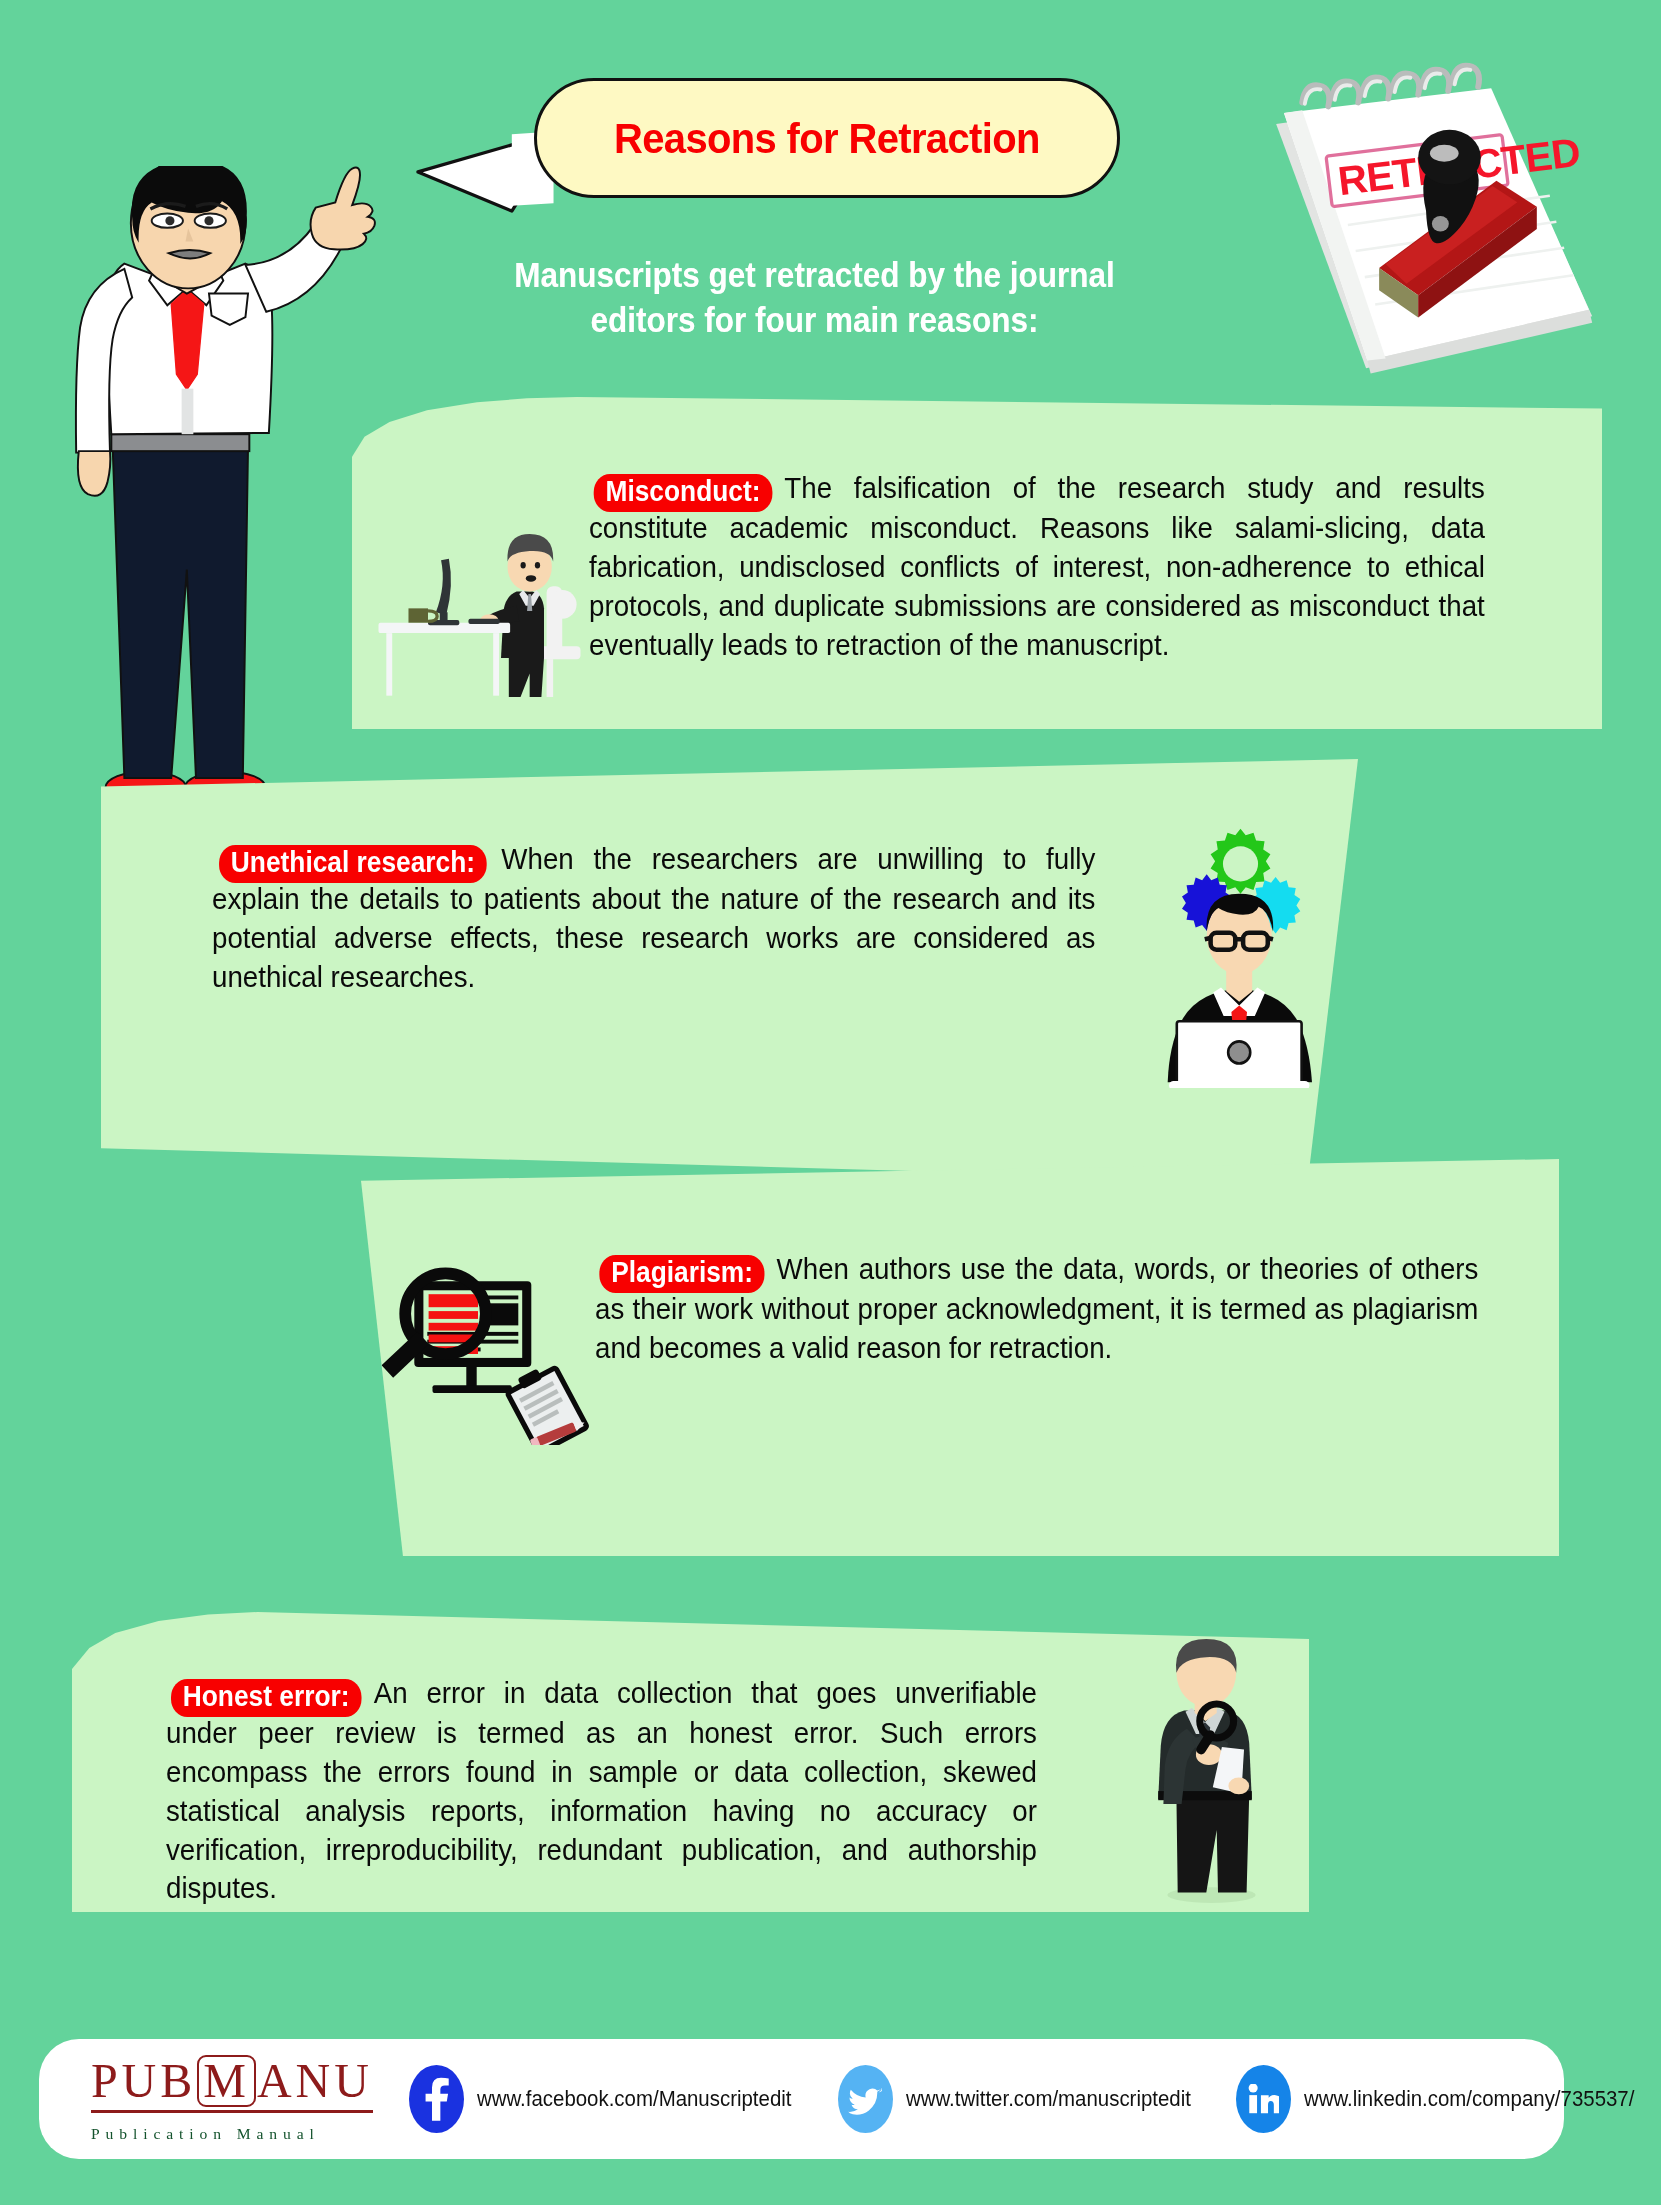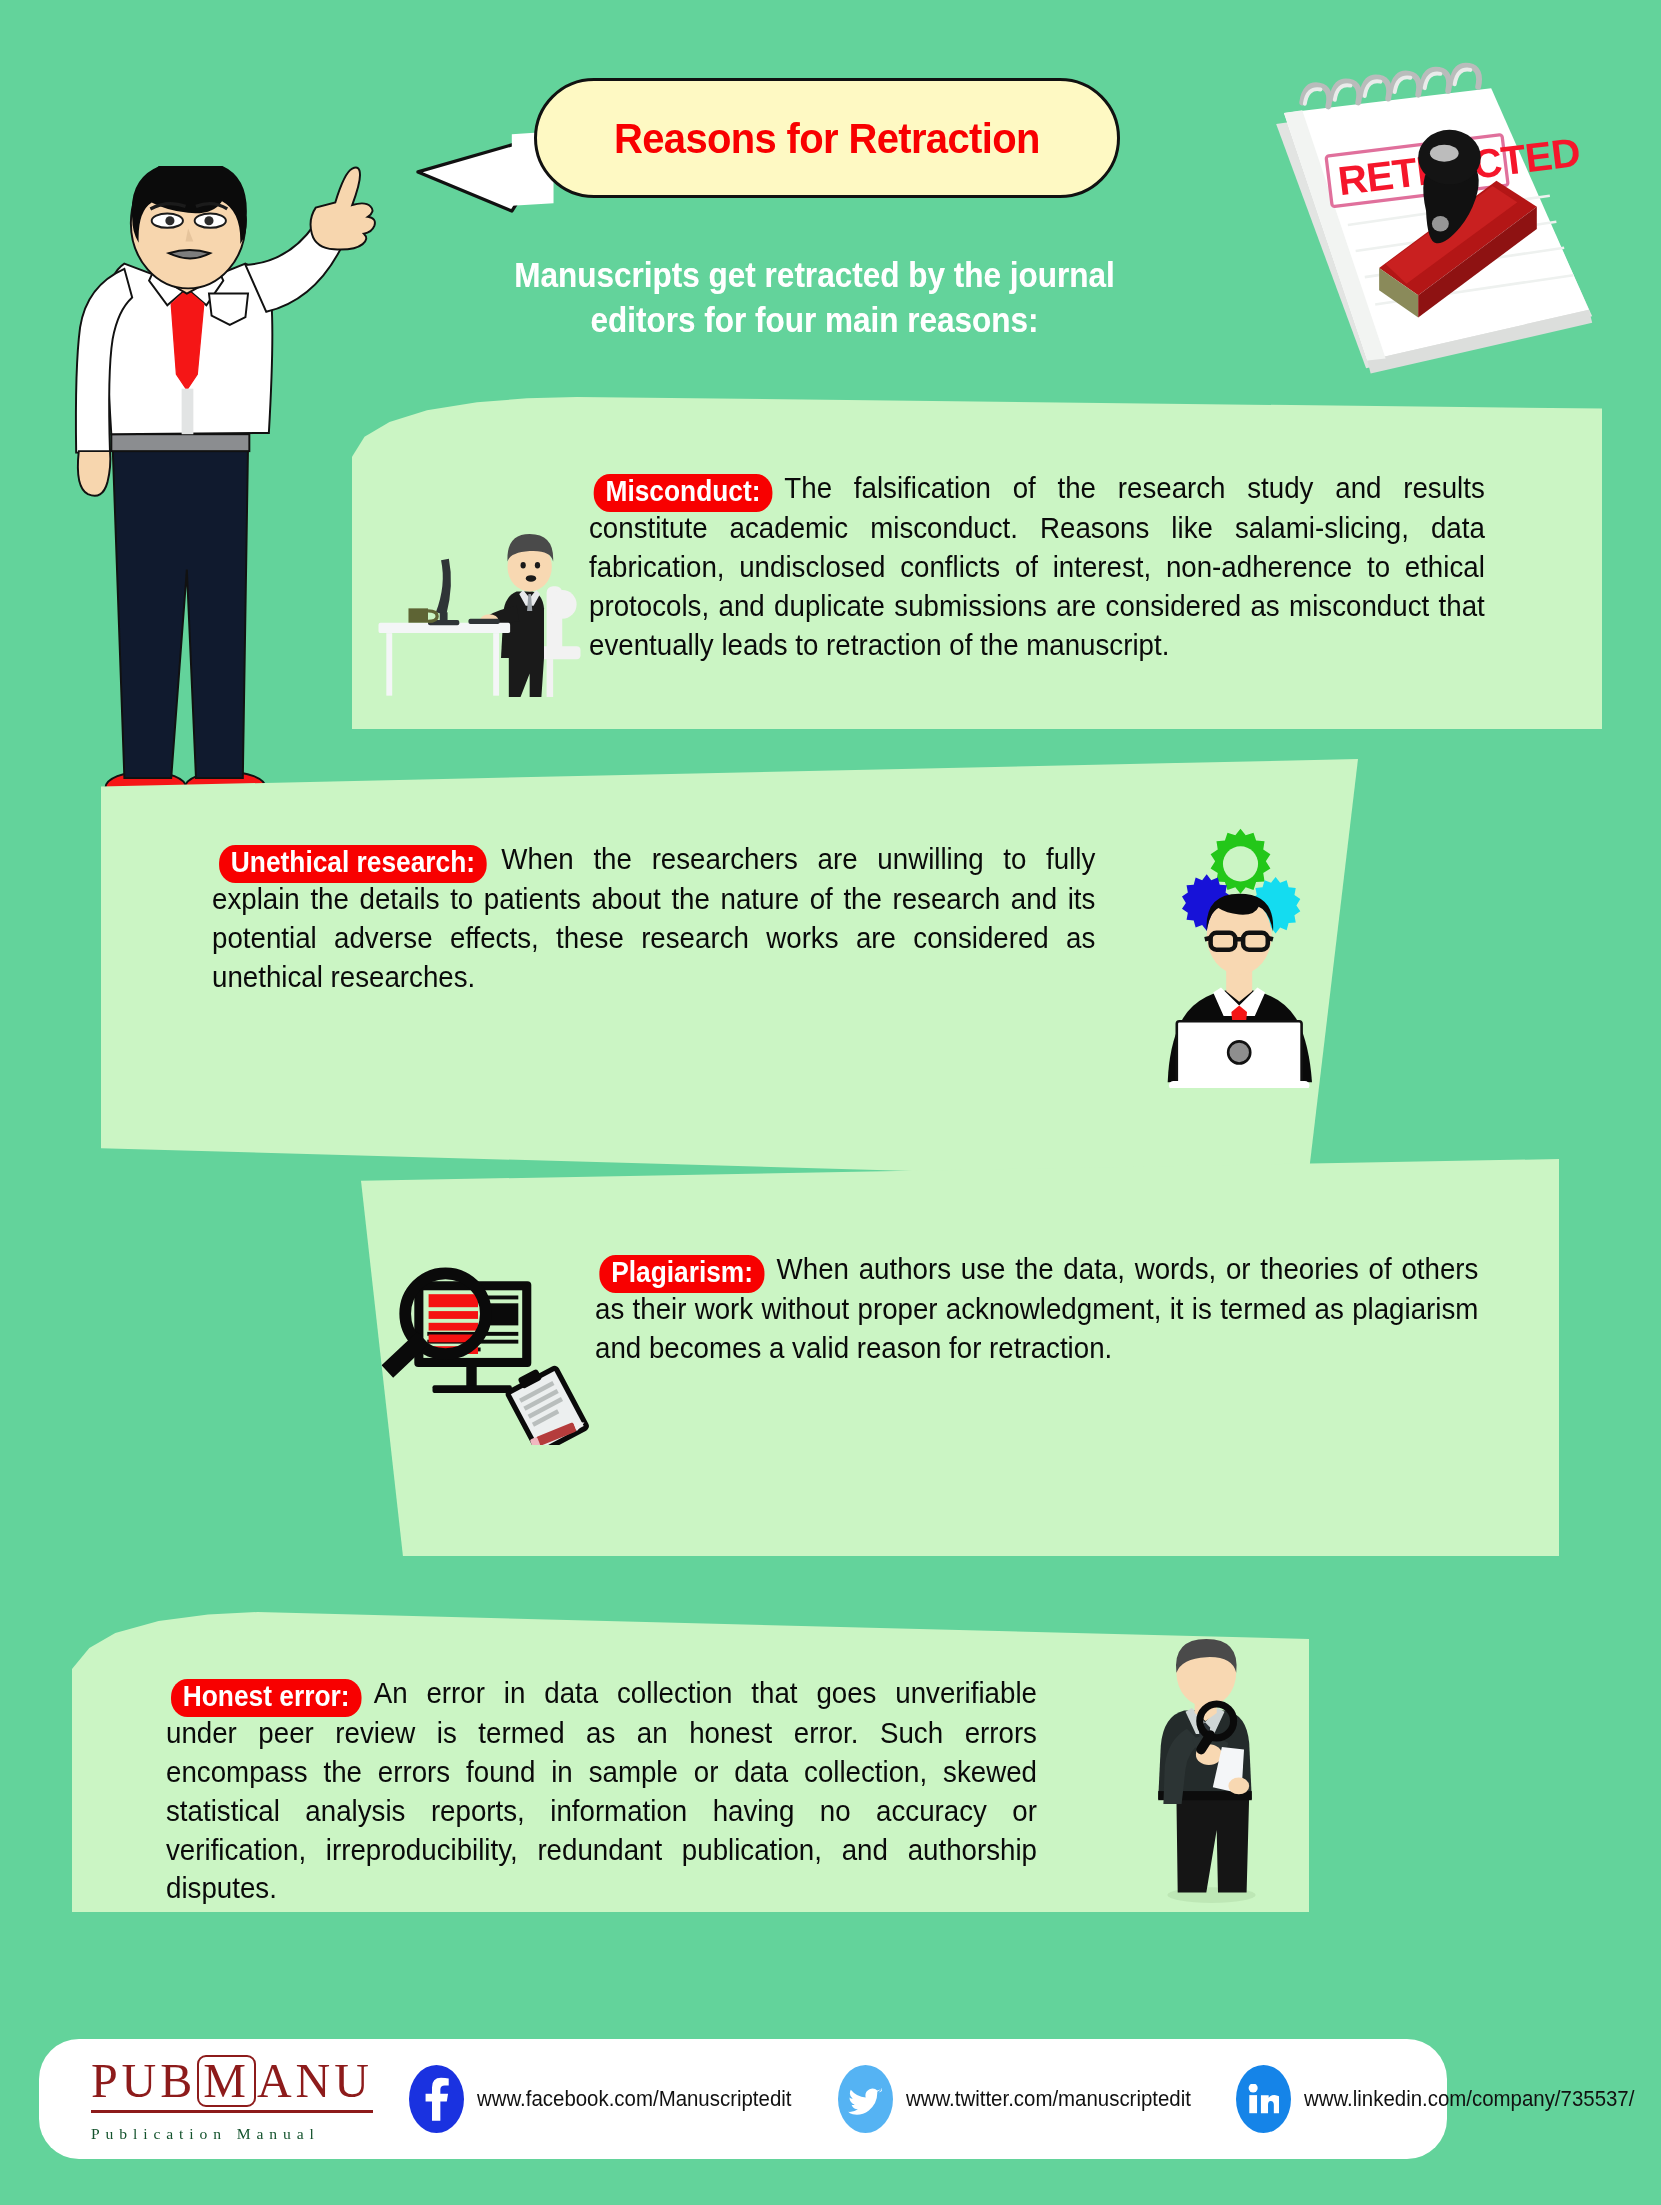--- a/index.html
+++ b/index.html
@@ -85,21 +85,21 @@
   .t2 { left:111px; top:81px; width:925px; }
   .t3 { left:234px; top:91px; width:925px; }
   .t4 { left:94px; top:62px; width:912px; }
 
   
   .ill { position:absolute; }
 
   
   .footer {
     position:absolute; left:39px; top:2039px;
-    width:1408px; height:120px;
+    width:1525px; height:120px;
     background:#ffffff; border-radius:40px;
     display:flex; align-items:center;
   }
   .logo { margin-left:52px; width:313px; position:relative; }
   .logo-main {
     font-size:48px; color:#8d1b1b; letter-spacing:3.9px;
     font-family:"Liberation Serif", serif; font-weight:normal;
     display:flex; align-items:center; line-height:1;
   }
   .logo-box {

